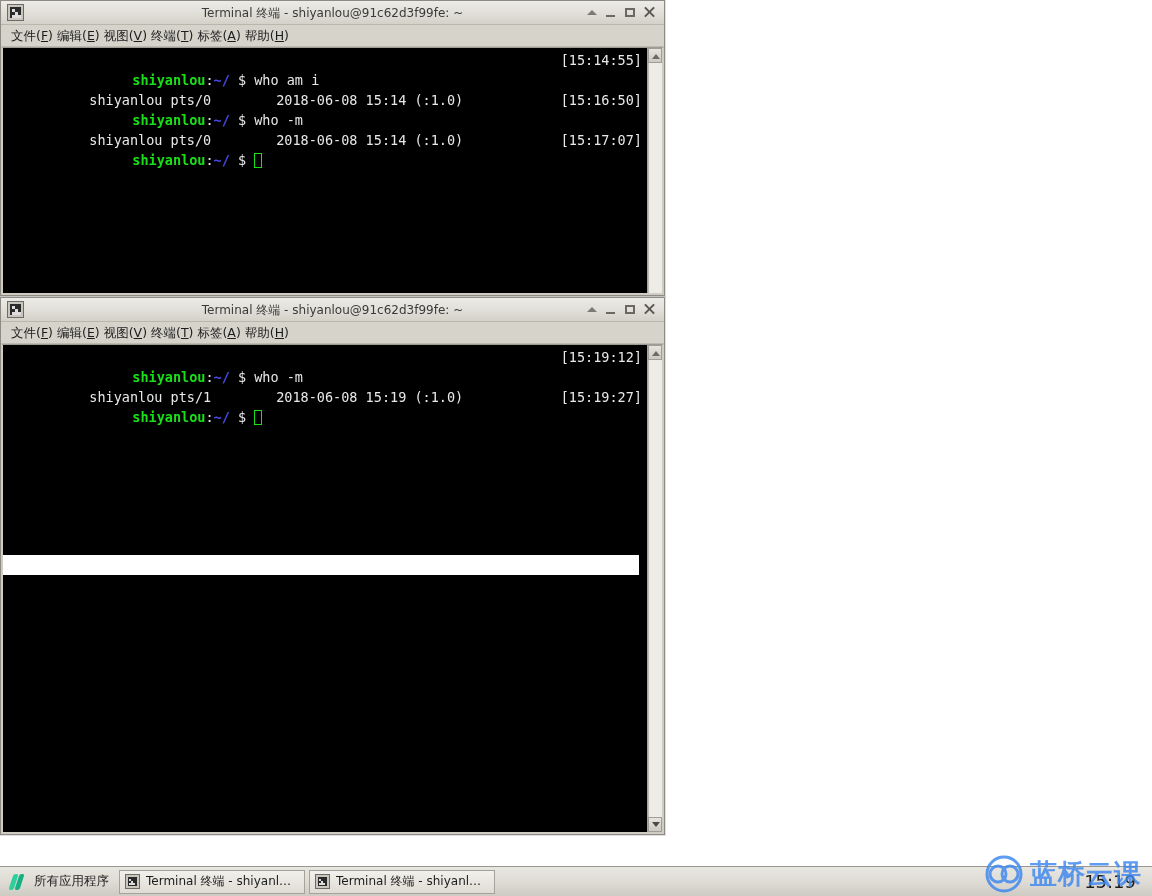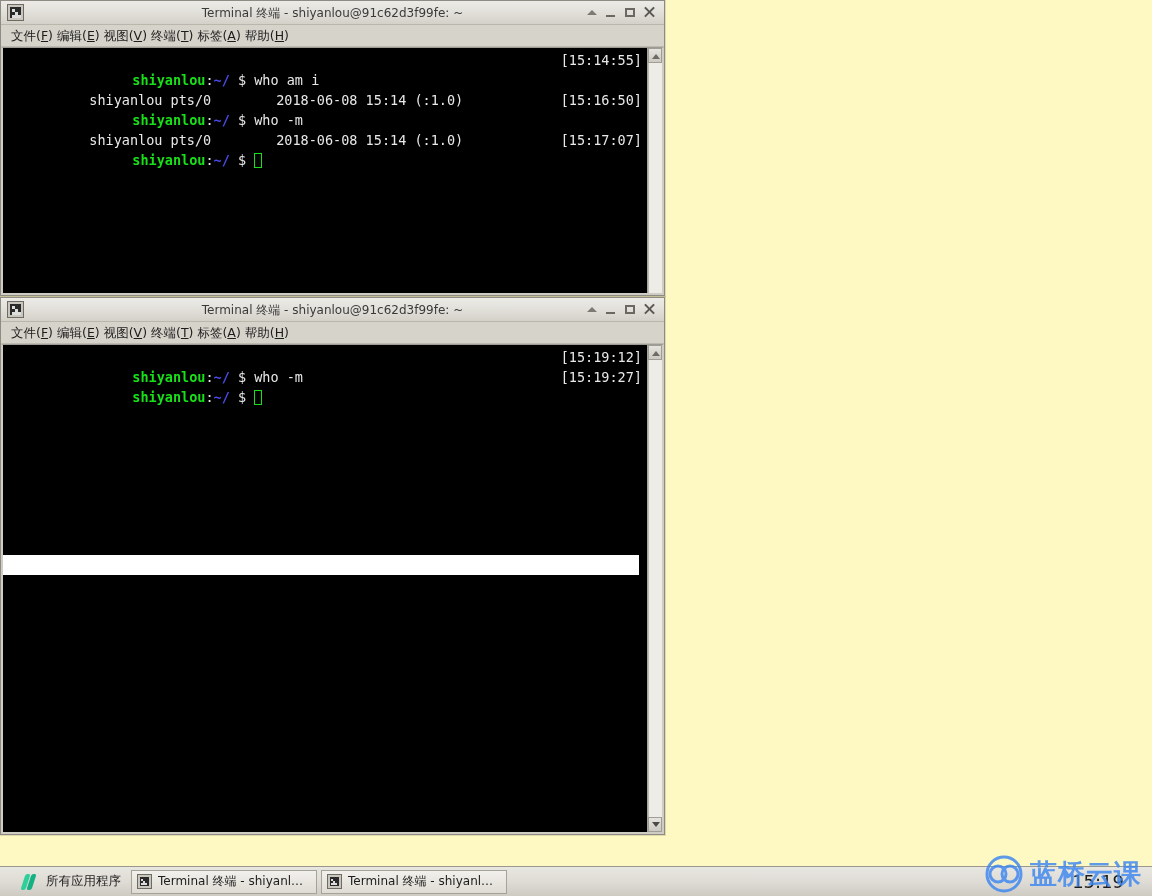--- a/index.html
+++ b/index.html
@@ -6,21 +6,21 @@
     margin: 0; padding: 0;
     width: 1152px; height: 896px;
     overflow: hidden;
     background: #4aa8d8;
     font-family: "DejaVu Sans", sans-serif;
   }
   #desktop {
     position: absolute;
     left: 0; top: 0;
     width: 1152px; height: 896px;
-    background: #fef9c3;
+    background: #ffffff;
   }
 
   
   .window {
     position: absolute;
     background: #d6d3cb;
     border: 1px solid #8e8b84;
     box-sizing: border-box;
     box-shadow: 0 0 0 1px rgba(0,0,0,0.12);
   }
@@ -219,21 +219,21 @@
   
   #taskbar {
     position: absolute;
     left: 0; bottom: 0;
     width: 1152px; height: 30px;
     background: linear-gradient(to bottom, #e8e6e0 0%, #dedcd5 50%, #cecbc3 100%);
     border-top: 1px solid #9a978f;
     box-sizing: border-box;
     display: flex;
     align-items: center;
-    padding: 0 16px;
+    padding: 0 4px;
   }
   .tb-launcher {
     display: flex;
     align-items: center;
     gap: 7px;
     padding: 0 10px 0 6px;
     height: 26px;
     cursor: default;
   }
   .tb-logo {
@@ -411,20 +411,23 @@
     </div>
 
     <div class="term-area" style="height:490px;">
       <div class="term-screen">
 
         <div class="line">
           <span class="c-green">shiyanlou</span><span class="c-white">:</span><span class="c-blue">~/</span><span class="c-white"> $ </span><span class="c-white">who -m</span>
           <span class="ts">[15:19:12]</span>
         </div>
 
+        <div class="line">
+          <span class="c-white">shiyanlou pts/1        2018-06-08 15:19 (:1.0)</span>
+        </div>
 
         <div class="line">
           <span class="c-green">shiyanlou</span><span class="c-white">:</span><span class="c-blue">~/</span><span class="c-white"> $ </span><span class="cursor"></span>
           <span class="ts">[15:19:27]</span>
         </div>
 
         <div class="sel-bar" id="selbar" style="top: 210px; height: 20px; width: 641px; left: -5px;"></div>
 
       </div>
       <div class="scrollbar">

